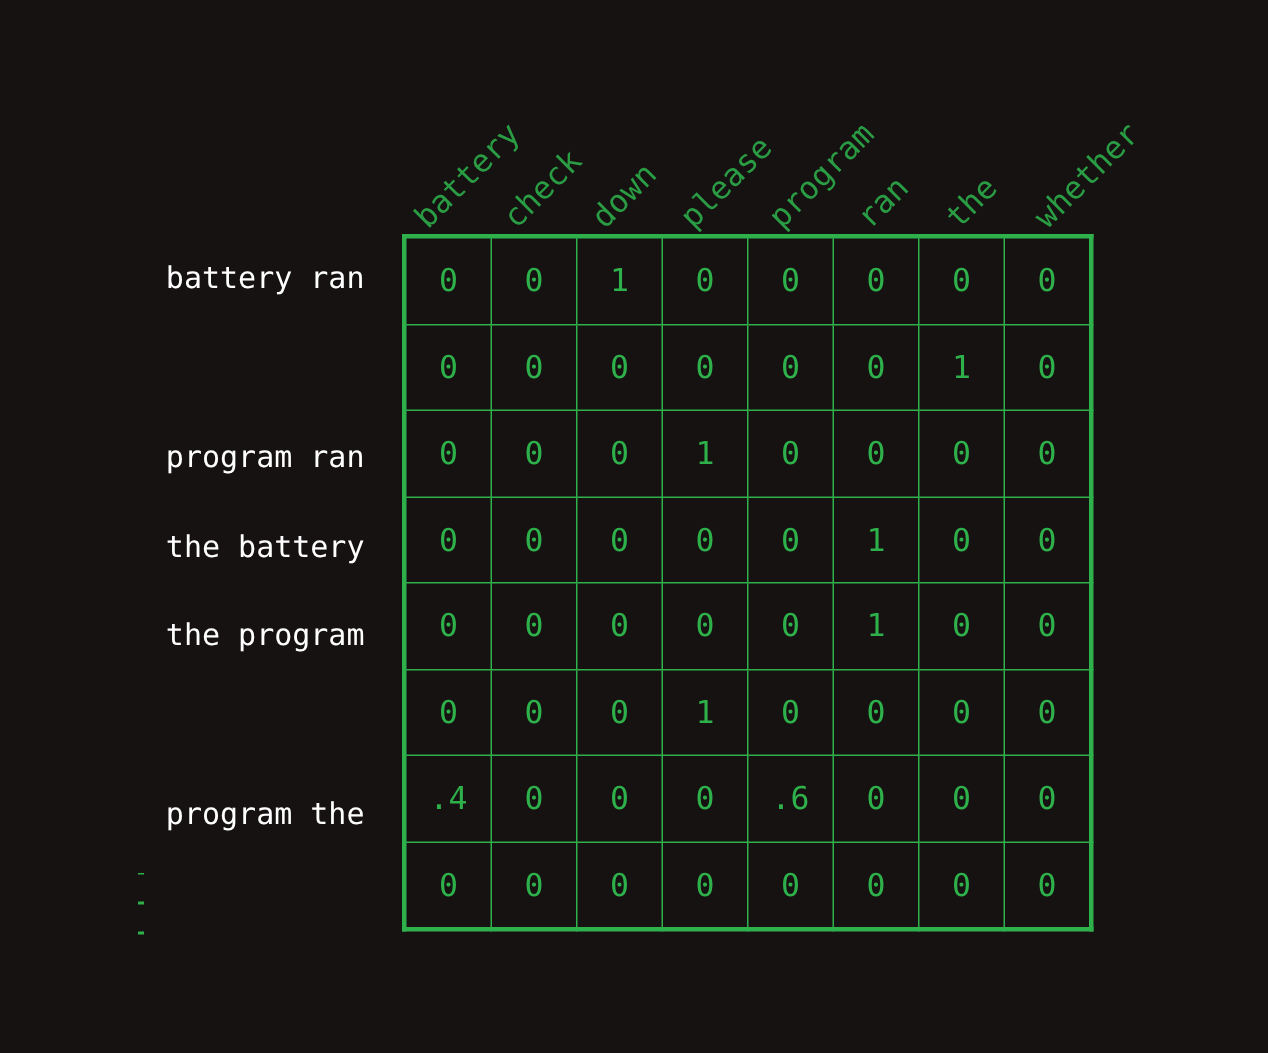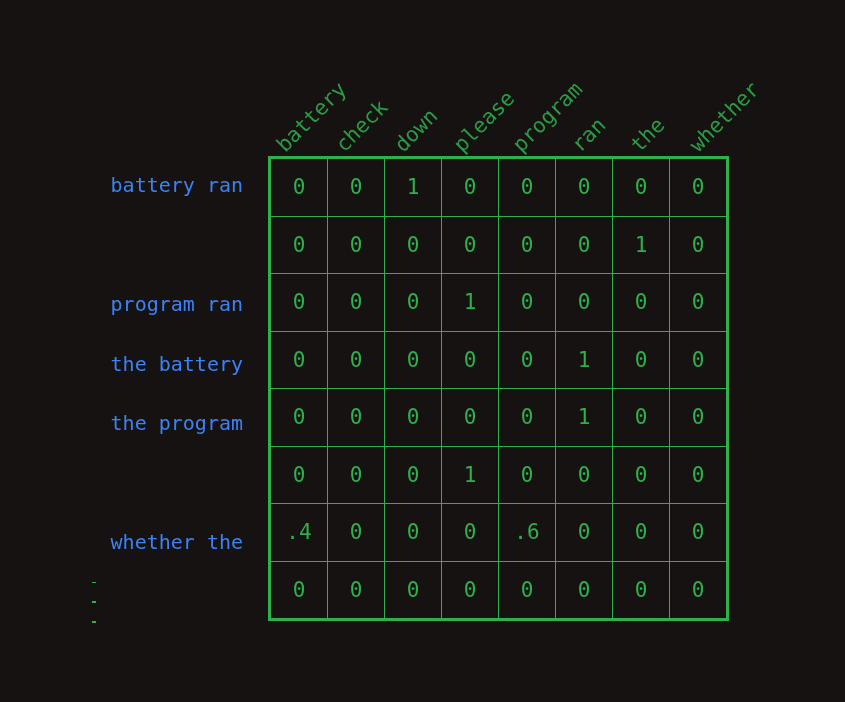--- a/index.html
+++ b/index.html
@@ -56,21 +56,21 @@
   }
   .row-label {
     position: absolute;
     right: 7px;
     height: 59.5px;
     line-height: 59.5px;
     text-align: right;
     white-space: nowrap;
     font-family: "DejaVu Sans Mono", "Liberation Mono", monospace;
     font-size: 20px;
-    color: #3b82f6;
+    color: #ffffff;
   }
 
   
   .row-label.vdots {
     line-height: normal;
     display: flex;
     flex-direction: column;
     align-items: center;
     justify-content: center;
     right: 0;
@@ -122,21 +122,21 @@
       <div class="col-header" style="left: 583px;">ran</div>
       <div class="col-header" style="left: 642px;">the</div>
       <div class="col-header" style="left: 701px;">whether</div>
     </div>
 
   <div id="row-labels">
       <div class="row-label" style="top: 0px;">battery ran</div>
       <div class="row-label" style="top: 119px; margin-left: 28px;">program ran</div>
       <div class="row-label" style="top: 178.5px; margin-left: 24px;">the battery</div>
       <div class="row-label" style="top: 238px; text-align: center;">the program</div>
-      <div class="row-label" style="top: 357px;">whether the</div>
+      <div class="row-label" style="top: 357px;">program the</div>
       <div class="row-label vdots" style="top: 416.5px;">
         <span class="dot"></span>
         <span class="dot"></span>
         <span class="dot"></span>
       </div>
     </div>
 
   <table id="grid">
     <tbody>
         <tr>

